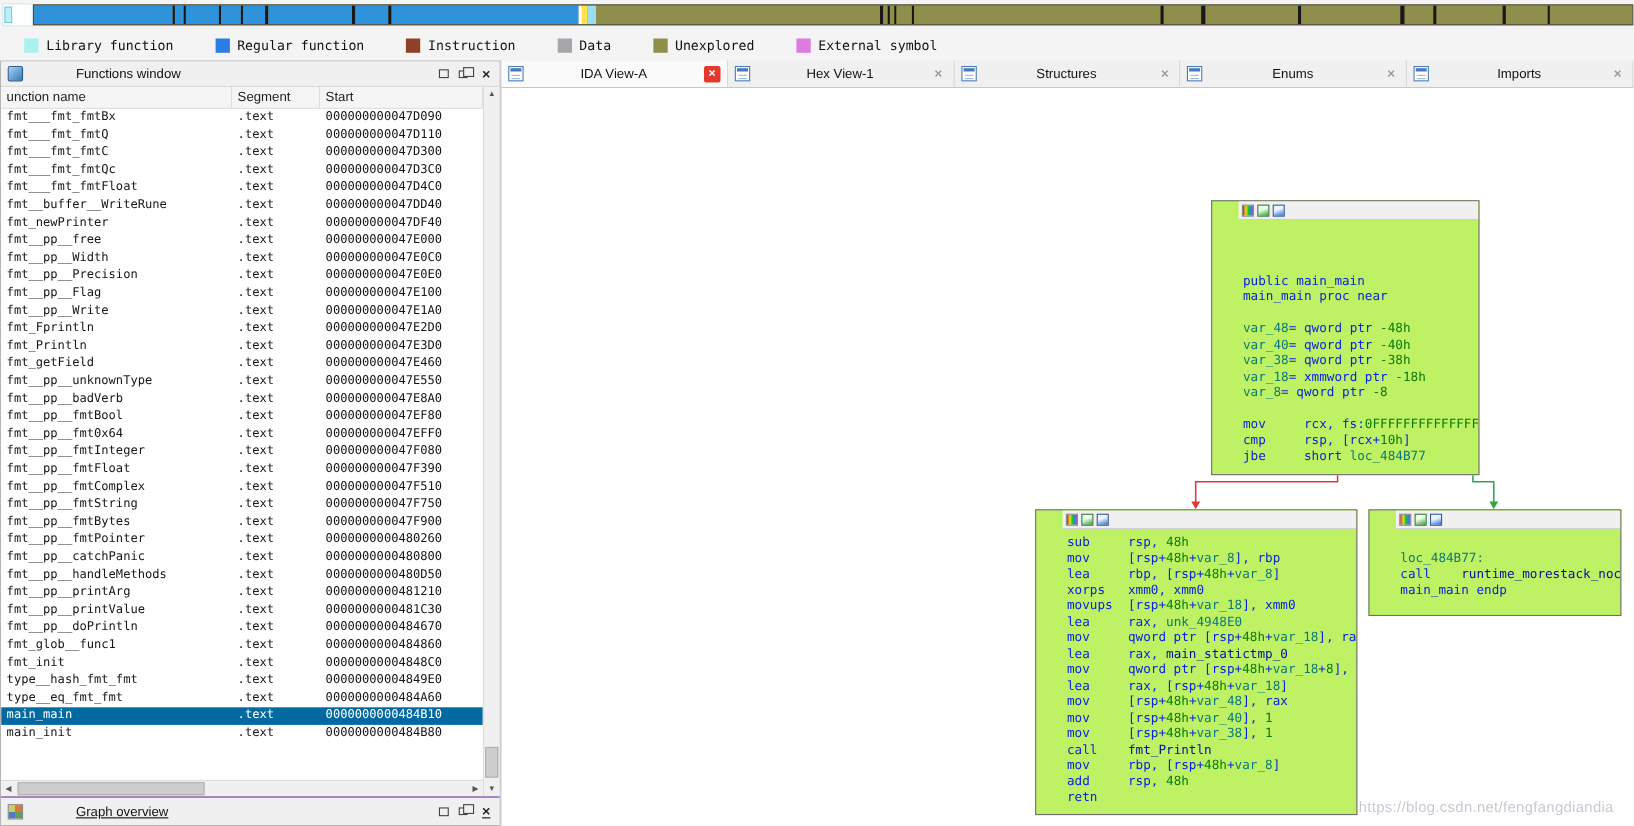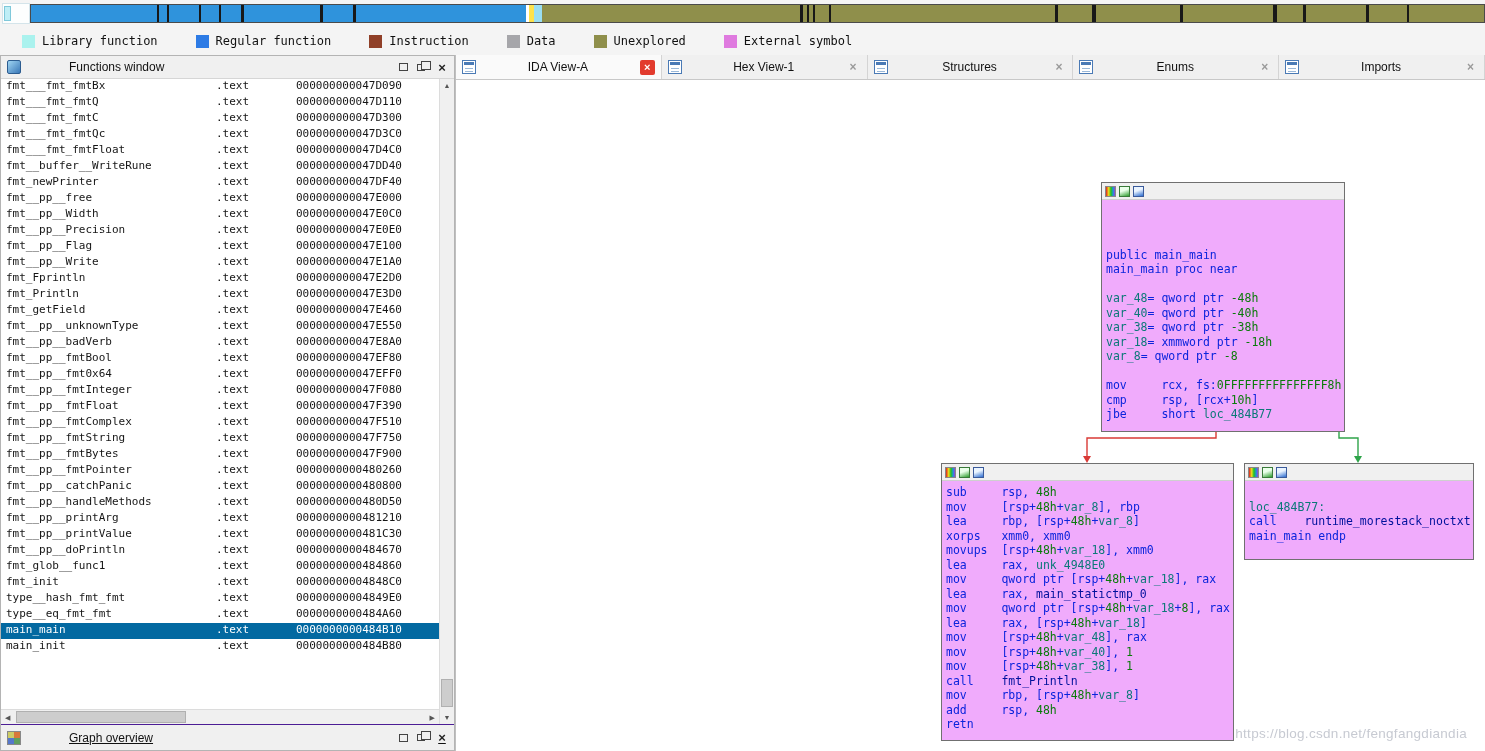--- a/index.html
+++ b/index.html
@@ -67,21 +67,21 @@
   .tab-icon{width:14px;height:14px;flex:0 0 14px;border:1px solid #4a7ab5;background:#fff;position:relative;}
   .tab-icon::before{content:"";position:absolute;left:1px;right:1px;top:1px;height:3px;background:#4a7ab5;}
   .tab-icon::after{content:"";position:absolute;left:2px;right:2px;top:7px;height:1px;background:#9ab8d8;box-shadow:0 3px 0 #9ab8d8;}
   .tab-label{flex:1;text-align:center;white-space:nowrap;overflow:hidden;}
   .tab-close{flex:0 0 15px;width:15px;height:15px;display:flex;align-items:center;justify-content:center;color:#9a9a9a;font:bold 12px "Liberation Sans",sans-serif;}
   .tab-close.red{background:#e23b2e;color:#fff;border-radius:2px;font-size:11px;}
 
   .canvas{flex:1;position:relative;background:#fff;overflow:hidden;}
   .edges{position:absolute;left:0;top:0;pointer-events:none;}
 
-  .gblock{position:absolute;background:#f0abfc;border:1px solid #707070;overflow:hidden;}
+  .gblock{position:absolute;background:#bef264;border:1px solid #707070;overflow:hidden;padding-left:24px;}
   .gb-title{height:17px;background:#f0f0f0;border-bottom:1px solid #cfcfcf;display:flex;align-items:center;gap:3px;padding:0 3px;}
   .gb-ico{width:11px;height:11px;display:inline-block;}
   .gb-ico.rainbow{background:linear-gradient(90deg,#e02020,#e8e020 30%,#20c020 55%,#2090e0 80%,#a040d0);border:1px solid #888;}
   .gb-ico.green{background:linear-gradient(160deg,#eaffea 40%,#2f9e2f);border:1px solid #3a7a3a;}
   .gb-ico.blue{background:linear-gradient(160deg,#eaf4ff 40%,#2f6ed0);border:1px solid #3a5a9a;}
   .gb-body{padding:4px 4px;font:11.5px/14.5px "DejaVu Sans Mono",monospace;white-space:pre;}
   .cl{height:14.5px;}
   .c-b{color:#0b24dc;}
   .c-g{color:#0a7a0a;}
   .c-t{color:#0c7878;}
@@ -178,20 +178,25 @@
         <span class="pt-label">Functions window</span>
         <span class="pt-btns">
           <span class="pbtn restore"></span>
           <span class="pbtn float"></span>
           <span class="pbtn close">×</span>
         </span>
       </div>
 
       <div class="table-area">
         <div class="table-main">
+          <div class="thead">
+            <div class="th name">unction name</div>
+            <div class="th seg">Segment</div>
+            <div class="th start">Start</div>
+          </div>
           <div class="tbody">
               <div class="frow">
                 <div class="cell name">fmt___fmt_fmtBx</div>
                 <div class="cell seg">.text</div>
                 <div class="cell start">000000000047D090</div>
               </div>
               <div class="frow">
                 <div class="cell name">fmt___fmt_fmtQ</div>
                 <div class="cell seg">.text</div>
                 <div class="cell start">000000000047D110</div>

